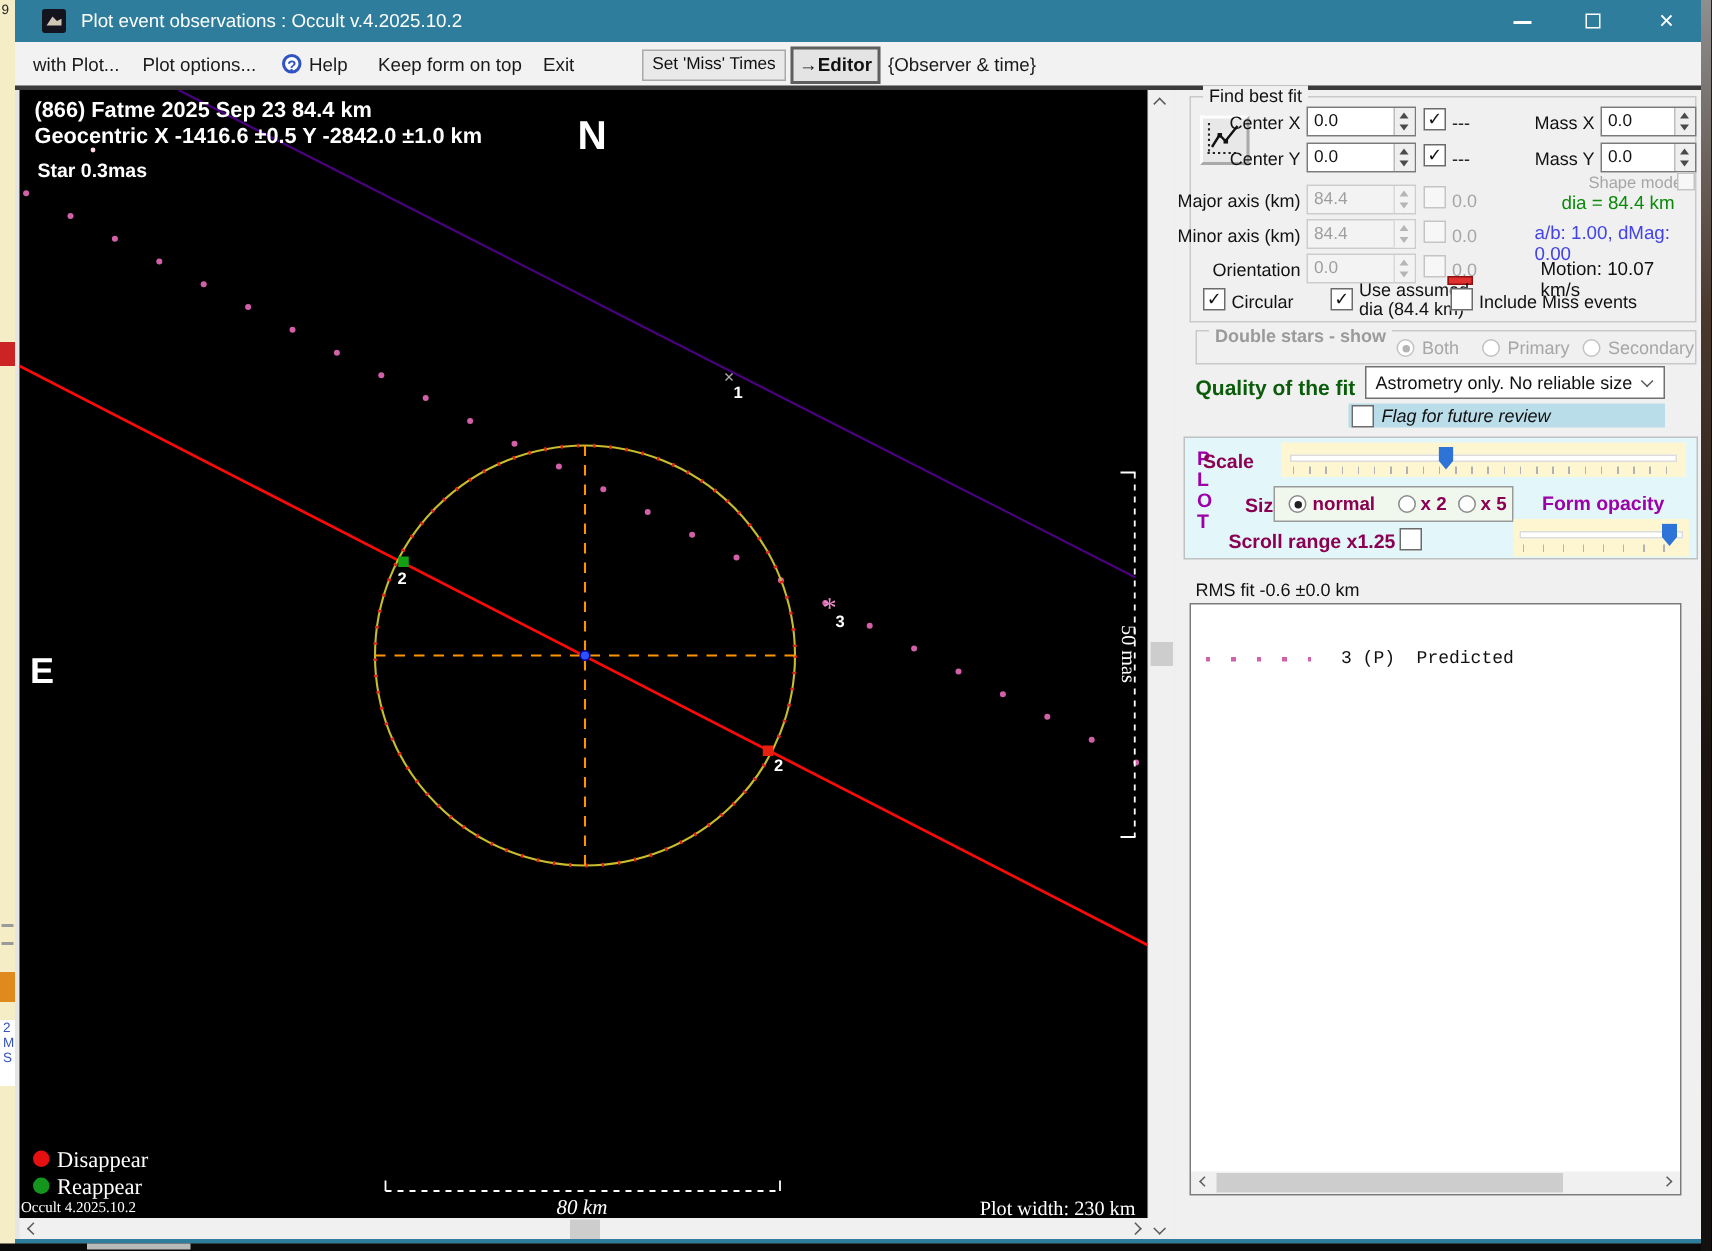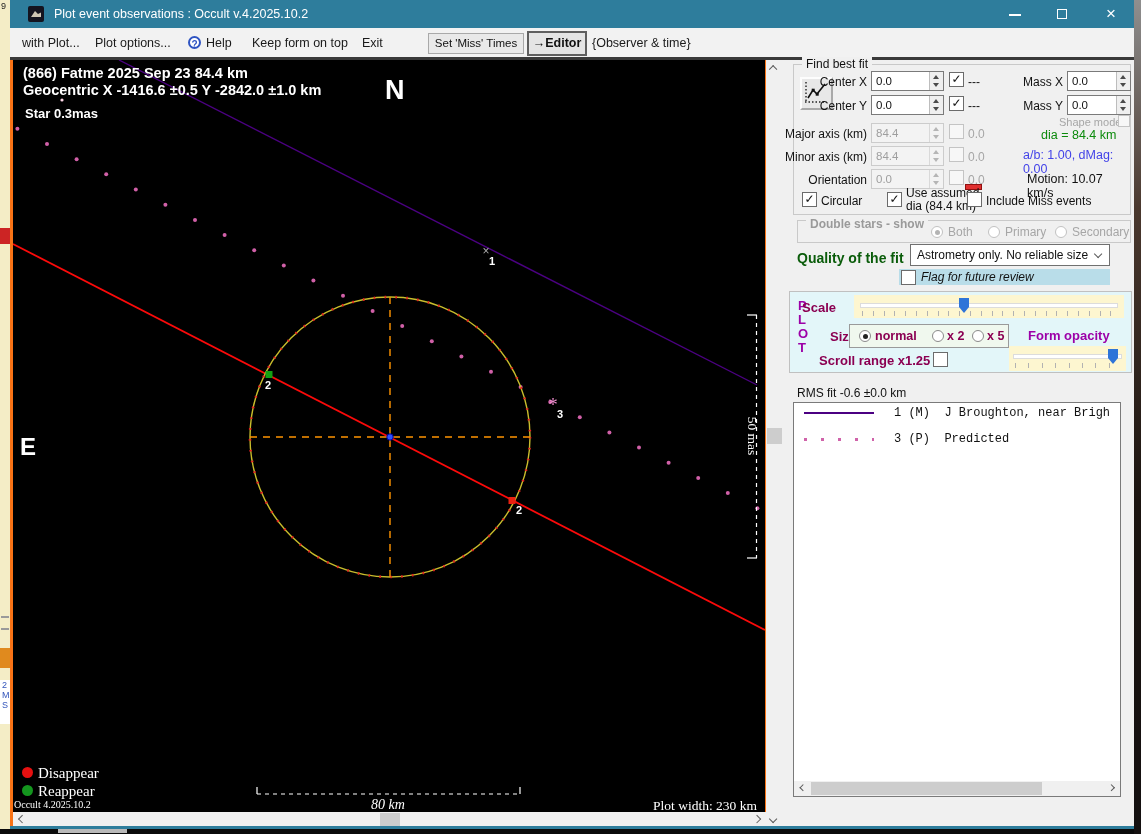--- a/index.html
+++ b/index.html
@@ -8,21 +8,21 @@
   #screen{position:relative;width:1141px;height:834px;background:#0b0b0b;}
   .abs{position:absolute;}
 
   
   #bg-left{left:0;top:0;width:10px;height:834px;background:#f4edc6;}
   #bg-right{left:1134px;top:0;width:7px;height:834px;
             background:linear-gradient(#8f8f8f, #4a382e 25%, #1b1410 60%, #141010);}
   #bg-bottom{left:0;top:829px;width:1141px;height:5px;background:#0a0a0a;}
 
   
-  #window{left:10px;top:0;width:1124px;height:829px;background:#f97316;}
+  #window{left:10px;top:0;width:1124px;height:829px;background:#e5e5e5;}
   #titlebar{left:0;top:0;width:1124px;height:28px;background:#2e7d9c;}
   #title-text{left:44px;top:7px;color:#fff;font-size:12.5px;}
   .winbtn{top:0;width:46px;height:28px;color:#fff;text-align:center;line-height:28px;}
   #menubar{left:0;top:28px;width:1124px;height:29px;background:#f2f2f2;}
   .mitem{top:8px;font-size:12.5px;color:#1a1a1a;}
   .mbtn{background:#e9e9e9;border:1px solid #a9a9a9;font-size:11.5px;color:#111;
         text-align:center;box-sizing:border-box;}
   #btn-editor{border:2px solid #5f5f5f;font-weight:bold;font-size:12.5px;background:#e4e4e4;}
   #menu-sep{left:0;top:57px;width:1124px;height:3px;background:#3a3a3a;}
   #help-icon{width:13px;height:13px;border:2px solid #2f54c2;border-radius:50%;background:#fff;
@@ -362,24 +362,20 @@
         <div class="abs sbox" style="left:219px;top:54px;width:117px;height:25px;">
           <div class="abs groove" style="left:4px;right:4px;top:8px;"></div>
           <div class="abs sl-thumb" style="left:99px;top:3px;"></div>
           <div class="abs ticks wide" style="left:6px;right:6px;top:17px;"></div>
         </div>
       </div>
 
       <span class="abs" style="left:14px;top:326px;font-size:12px;">RMS fit -0.6 ±0.0 km</span>
 
       <div class="abs" id="listbox" style="left:10px;top:342px;width:328px;height:395px;">
-        <div class="abs" style="left:8px;top:3px;height:13px;width:312px;">
-          <div class="abs lsample" style="left:2px;top:6px;width:70px;background:#4b0082;"></div>
-          <span class="abs ltext" style="left:92px;top:0;">1 (M)  J Broughton, near Brigh</span>
-        </div>
         <div class="abs" style="left:8px;top:29px;height:13px;width:312px;">
           <div class="abs ldots" style="left:2px;top:6px;width:70px;"></div>
           <span class="abs ltext" style="left:92px;top:0;">3 (P)  Predicted</span>
         </div>
         <div class="abs scroll" style="left:0;right:0;bottom:0;height:15px;">
           <span class="chev left abs" style="left:6px;top:4px;padding:2.2px;"></span>
           <div class="abs sthumb-g" style="left:17px;top:1px;width:231px;height:13px;"></div>
           <span class="chev right abs" style="right:6px;top:4px;padding:2.2px;"></span>
         </div>
       </div>

